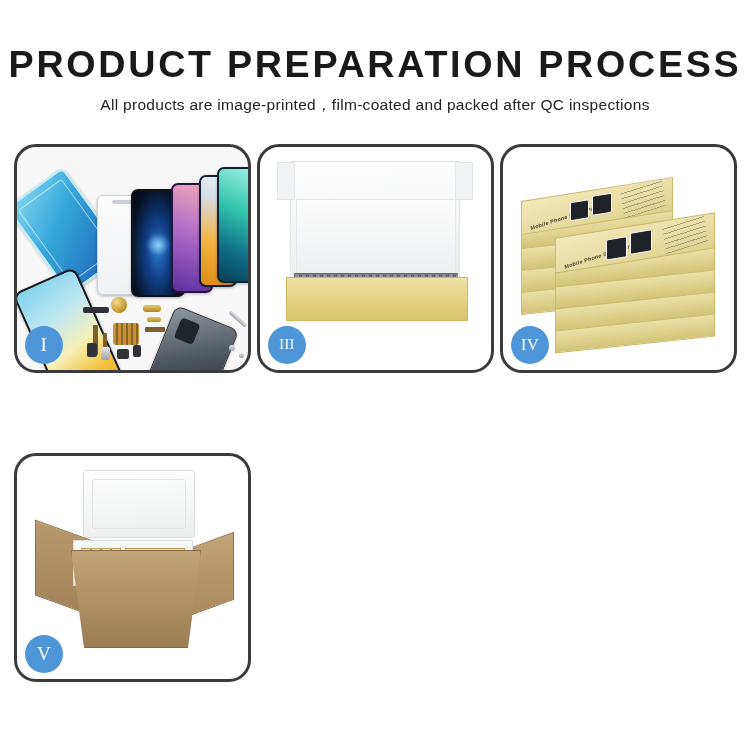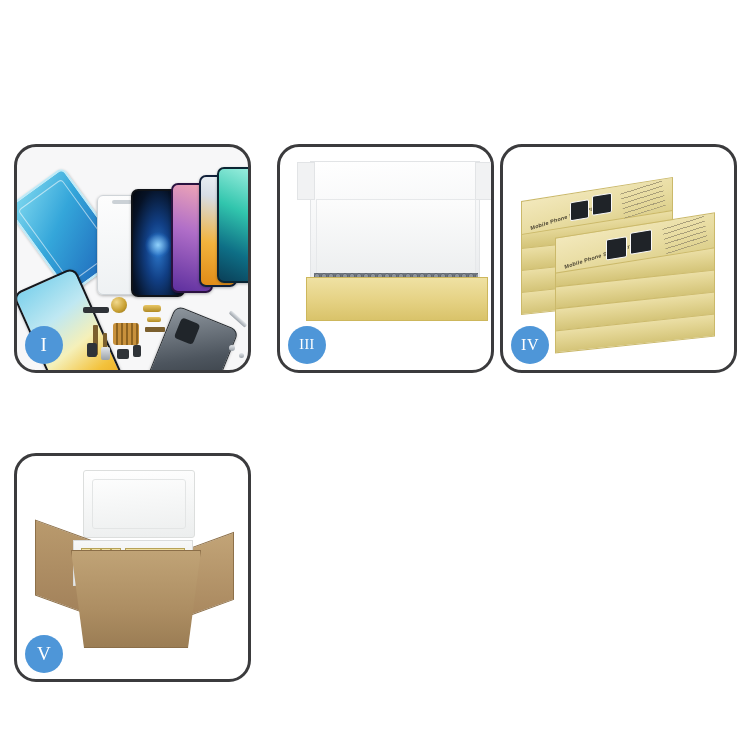--- a/index.html
+++ b/index.html
@@ -161,21 +161,21 @@
     opacity:.72;
   }
   .inner-flex{
     position:absolute;left:52px;top:78px;width:16px;height:120px;
     background:linear-gradient(180deg,#24282c,#101214);
     border-radius:3px;opacity:.8;
   }
   .tape{position:absolute;background:#d7a55c;opacity:.9;border-radius:1px;}
 
   
-  .p3{background:#ffffff;margin-left:20px;}
+  .p3{background:#ffffff;}
   .box3-lid{
     position:absolute;left:30px;top:14px;width:168px;height:122px;
     background:linear-gradient(175deg,#ffffff 0%,#f4f5f6 55%,#e8eaec 100%);
     border:1px solid #e2e4e6;
   }
   .box3-lid::before{content:"";position:absolute;left:-14px;top:0;width:16px;height:36px;background:#f1f2f3;border:1px solid #e2e4e6;}
   .box3-lid::after{content:"";position:absolute;right:-14px;top:0;width:16px;height:36px;background:#f1f2f3;border:1px solid #e2e4e6;}
   .foam{
     position:absolute;left:36px;top:52px;width:158px;height:78px;
     background:linear-gradient(180deg,#fcfcfc,#eceeef);
@@ -259,20 +259,24 @@
     border:1px solid #9c8259;
     clip-path:polygon(0 0,100% -22%,100% 64%,0 100%);}
   .c6seam{position:absolute;background:rgba(120,98,63,.55);}
   .c6tape{position:absolute;background:#a5885c;border:1px solid #8f7349;}
 </style>
 </head>
 <body>
 
 <div class="page">
 
+  <div class="header">
+    <h1 class="title">PRODUCT PREPARATION PROCESS</h1>
+    <p class="subtitle">All products are image-printed，film-coated and packed after QC inspections</p>
+  </div>
 
   <div class="grid">
 
     <div class="panel p1">
       <div class="scene">
         <div class="ph b"></div>
         <div class="ph a"></div>
         <div class="ph glass"></div>
         <div class="ph c"></div>
         <div class="ph d"></div>

